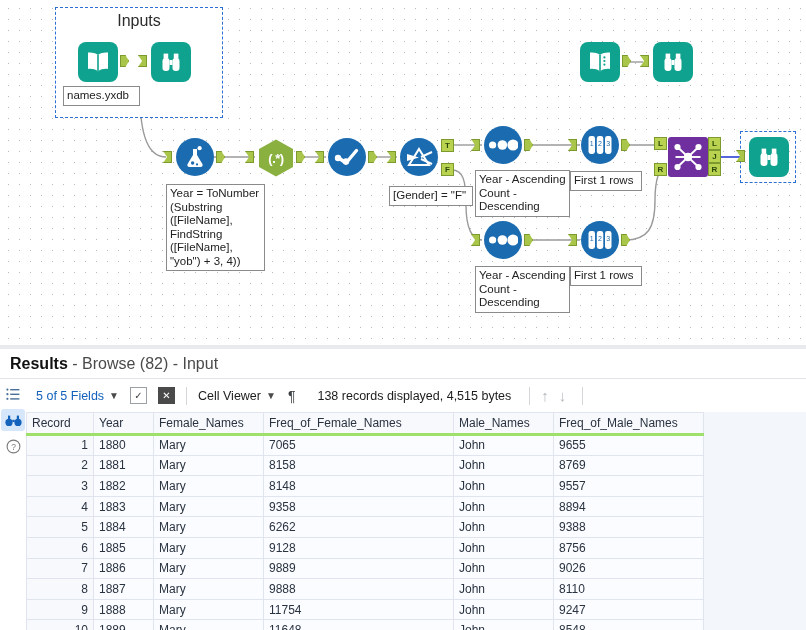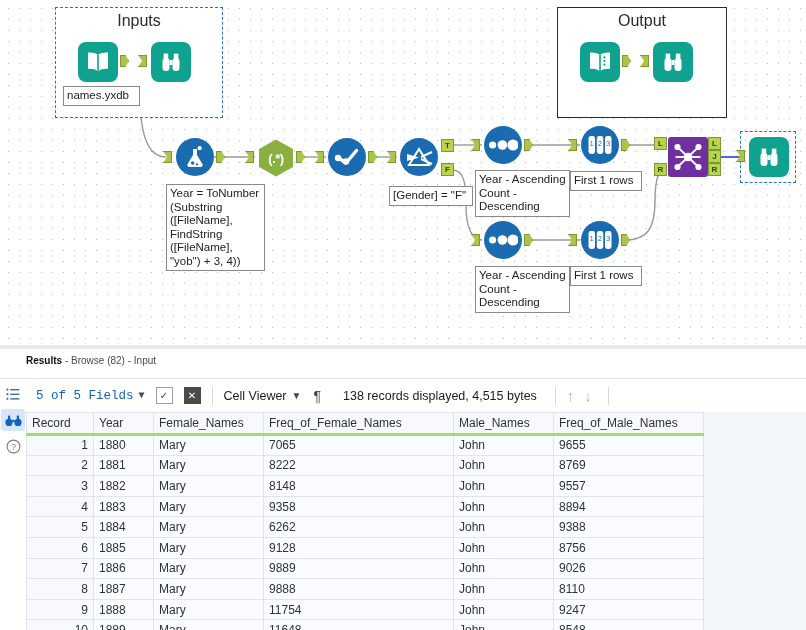--- a/index.html
+++ b/index.html
@@ -75,21 +75,21 @@
   .note {
     position:absolute; background:#ffffff; border:1px solid #8a8a8a;
     font-size:11.5px; color:#222; padding:2px 3px; line-height:13.5px;
     font-family:"Liberation Sans", sans-serif; white-space:pre-line;
   }
 
   
   #results { position:absolute; left:0; top:345px; width:806px; height:285px; background:#ffffff; }
   #res-sep { position:absolute; left:0; top:0; width:806px; height:4px; background:#e8eaed; }
   #res-title {
-    position:absolute; left:26px; top:10px; font-size:10px; color:#333;
+    position:absolute; left:10px; top:10px; font-size:16px; color:#333;
   }
   #res-title b { color:#111; }
   #res-title .sub { color:#4a4a4a; }
 
   #res-divider { position:absolute; left:0; top:33px; width:806px; height:1px; background:#e2e4e8; }
 
   
   #res-side { position:absolute; left:0; top:34px; width:26px; height:251px; background:#ffffff; }
   .side-btn {
     width:24px; height:22px; margin:4px 1px 0 1px;
@@ -191,23 +191,20 @@
         <svg width="24" height="24" viewBox="0 0 24 24">
           <rect x="3.5" y="8" width="7" height="13" rx="3.2" fill="#ffffff"></rect>
           <rect x="13.5" y="8" width="7" height="13" rx="3.2" fill="#ffffff"></rect>
           <rect x="10.5" y="10" width="3" height="5" fill="#ffffff"></rect>
           <rect x="4.6" y="3.6" width="4.6" height="5" fill="#ffffff"></rect>
           <rect x="14.8" y="3.6" width="4.6" height="5" fill="#ffffff"></rect>
         </svg>
       </div>
     </div>
 
-    <div class="container-box" id="cont-output">
-      <div class="ctitle">Output</div>
-    </div>
 
     <div class="tool" style="left:580px; top:42px;">
       <div class="rnd">
         <svg width="26" height="24" viewBox="0 0 26 24">
           <path d="M13 5 C10 2.6 6 2.2 3 2.6 L3 19 C6 18.6 10 19 13 21.4 C16 19 20 18.6 23 19 L23 2.6 C20 2.2 16 2.6 13 5 Z" fill="#ffffff"></path>
           <path d="M13 5 L13 21.4" stroke="#0fa28e" stroke-width="1.6" fill="none"></path>
           <circle cx="17.4" cy="7.4" r="1.1" fill="#0fa28e"></circle>
           <circle cx="17.4" cy="11" r="1.1" fill="#0fa28e"></circle>
           <circle cx="17.4" cy="14.6" r="1.1" fill="#0fa28e"></circle>
         </svg>
@@ -416,21 +413,21 @@
       </div>
       <div class="side-btn">
         <svg width="15" height="15" viewBox="0 0 15 15">
           <circle cx="7.5" cy="7.5" r="6.4" fill="none" stroke="#7a7a7a" stroke-width="1.1"></circle>
           <text x="7.5" y="10.8" font-size="8.5" fill="#7a7a7a" text-anchor="middle" font-family="Liberation Sans">?</text>
         </svg>
       </div>
     </div>
 
     <div id="res-toolbar">
-      <div class="tb-item" style="margin-left:10px;font-family:Liberation Mono, monospace;">
+      <div class="tb-item" style="margin-left:10px;">
         <span class="tb-link">5 of 5 Fields</span>
         <span class="chev">▼</span>
       </div>
       <div class="tb-icon-btn">✓</div>
       <div class="tb-icon-btn filled">✕</div>
       <div class="tb-sep"></div>
       <div class="tb-item">
         <span>Cell Viewer</span>
         <span class="chev">▼</span>
       </div>
@@ -468,21 +465,21 @@
               <td>1880</td>
               <td>Mary</td>
               <td>7065</td>
               <td>John</td>
               <td>9655</td>
             </tr>
           <tr>
               <td class="rec">2</td>
               <td>1881</td>
               <td>Mary</td>
-              <td>8222</td>
+              <td>8158</td>
               <td>John</td>
               <td>8769</td>
             </tr>
           <tr>
               <td class="rec">3</td>
               <td>1882</td>
               <td>Mary</td>
               <td>8148</td>
               <td>John</td>
               <td>9557</td>

